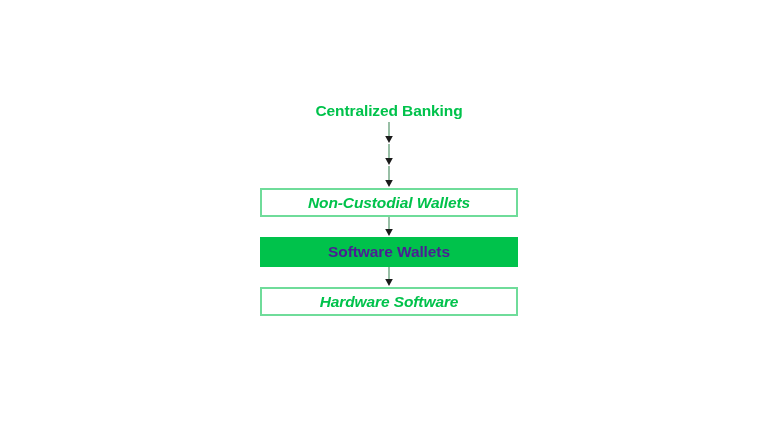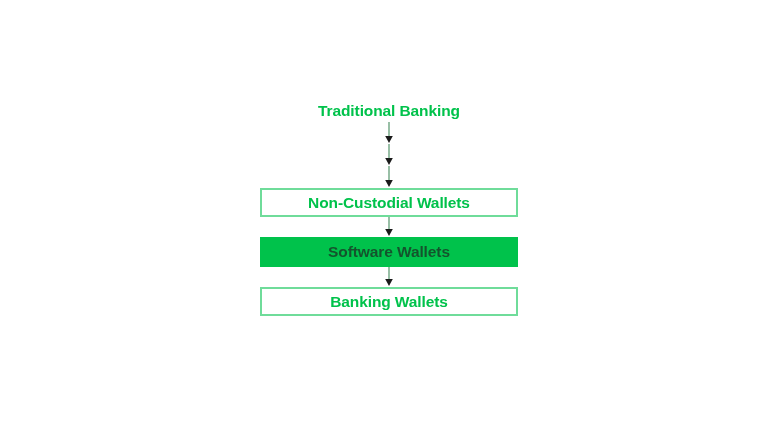--- a/index.html
+++ b/index.html
@@ -47,25 +47,26 @@
     color: #00c24b;
     padding: 3px 0;
   }
 
   
   .node.outlined {
     color: #00c24b;
     border: 2px solid #6fdc9a;
     background: #ffffff;
     padding: 5px 0;
+    font-style: italic;
   }
 
   
   .node.filled {
-    color: #14532d;
+    color: #4c1d95;
     background: #00c24b;
     border: 2px solid #00c24b;
     padding: 5px 0;
   }
 
   
   .connector {
     width: 258px;
     height: 22px;
     display: block;
@@ -79,21 +80,21 @@
     height: 100%;
   }
 </style>
 </head>
 <body>
 
 <div id="flow-canvas">
 
   <div class="flow-column">
 
-    <div class="node plain">Traditional Banking</div>
+    <div class="node plain">Centralized Banking</div>
 
     <div class="connector">
       <svg viewBox="0 0 258 22" preserveAspectRatio="none" aria-hidden="true">
         <line x1="129" y1="0" x2="129" y2="15" stroke="#7faf90" stroke-width="1.6"></line>
         <polygon points="125.2,14 132.8,14 129,21" fill="#1a1a1a"></polygon>
       </svg>
     </div>
 
 
     <div class="connector">
@@ -122,16 +123,16 @@
 
     <div class="node filled">Software Wallets</div>
 
     <div class="connector short">
       <svg viewBox="0 0 258 20" preserveAspectRatio="none" aria-hidden="true">
         <line x1="129" y1="0" x2="129" y2="13" stroke="#7faf90" stroke-width="1.6"></line>
         <polygon points="125.2,12 132.8,12 129,19" fill="#1a1a1a"></polygon>
       </svg>
     </div>
 
-    <div class="node outlined">Banking Wallets</div>
+    <div class="node outlined">Hardware Software</div>
 
   </div>
 </div>
 
 </body></html>

